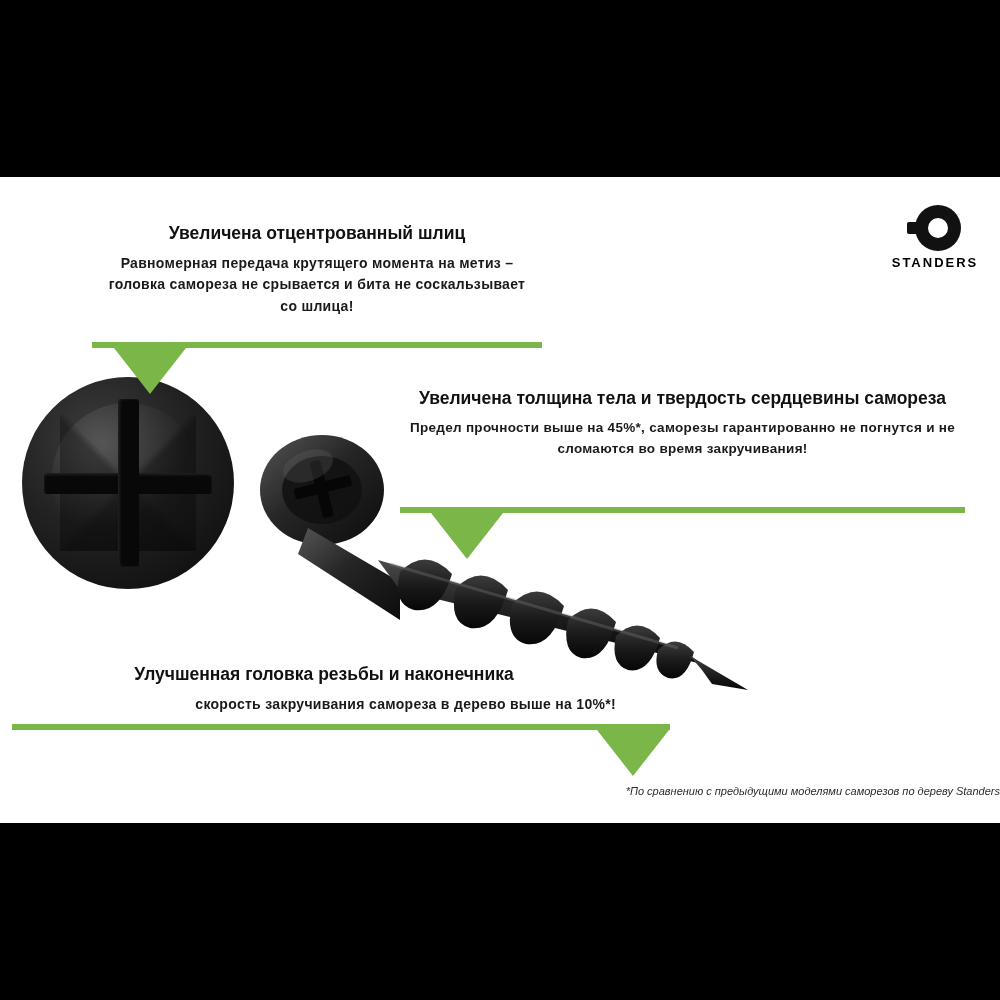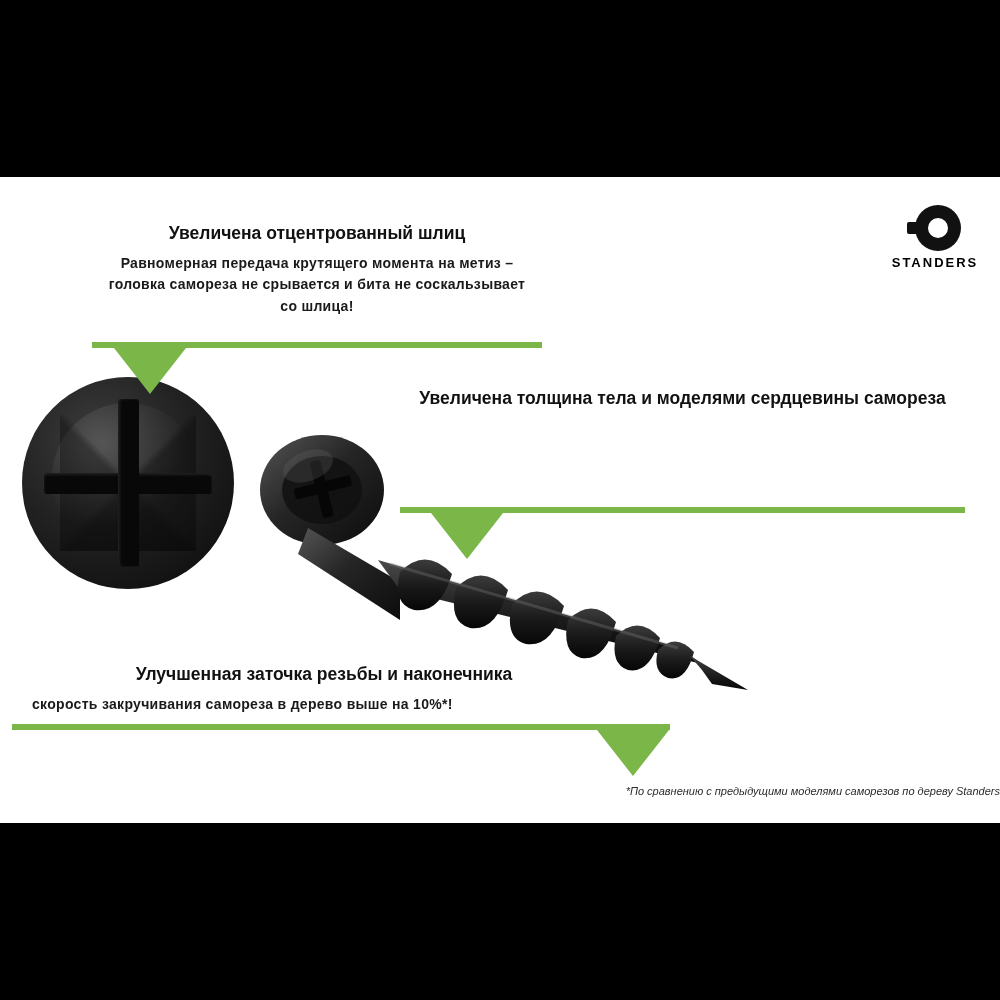--- a/index.html
+++ b/index.html
@@ -121,21 +121,21 @@
   
   #b2 { left: 400px; top: 210px; width: 565px; text-align: center; }
   #b2 .headline { text-align: center; }
   #b2 .body { text-align: center; font-size: 13.5px; }
   #b2-bar { left: 400px; top: 330px; width: 565px; }
   #b2-tri { left: 431px; top: 336px; }
 
   
   #b3 { left: 24px; top: 486px; width: 600px; text-align: center; }
   #b3 .headline { text-align: center; }
-  #b3 .body { text-align: left; }
+  #b3 .body { text-align: right; }
   #b3-bar { left: 12px; top: 547px; width: 658px; }
   #b3-tri { left: 597px; top: 553px; }
 
   
   .footnote {
     position: absolute;
     right: 0px;
     top: 608px;
     width: 560px;
     text-align: right;
@@ -266,27 +266,28 @@
     </div>
 
     <div class="callout" id="b1">
       <p class="headline">Увеличена отцентрованный шлиц</p>
       <p class="body">Равномерная передача крутящего момента на метиз – головка самореза не срывается и бита не соскальзывает со шлица!</p>
     </div>
     <div class="greenbar" id="b1-bar"></div>
     <div class="tri" id="b1-tri"></div>
 
     <div class="callout" id="b2">
-      <p class="headline">Увеличена толщина тела и моделями сердцевины самореза</p>
+      <p class="headline">Увеличена толщина тела и твердость сердцевины самореза</p>
+      <p class="body">Предел прочности выше на 45%*, саморезы гарантированно не погнутся и не сломаются во время закручивания!</p>
     </div>
     <div class="greenbar" id="b2-bar"></div>
     <div class="tri" id="b2-tri"></div>
 
     <div class="callout" id="b3">
-      <p class="headline">Улучшенная заточка резьбы и наконечника</p>
+      <p class="headline">Улучшенная головка резьбы и наконечника</p>
       <p class="body">скорость закручивания самореза в дерево выше на 10%*!</p>
     </div>
     <div class="greenbar" id="b3-bar"></div>
     <div class="tri" id="b3-tri"></div>
 
     <div class="footnote">*По сравнению с предыдущими моделями саморезов по дереву Standers</div>
 
   </div>
 </div>
 

